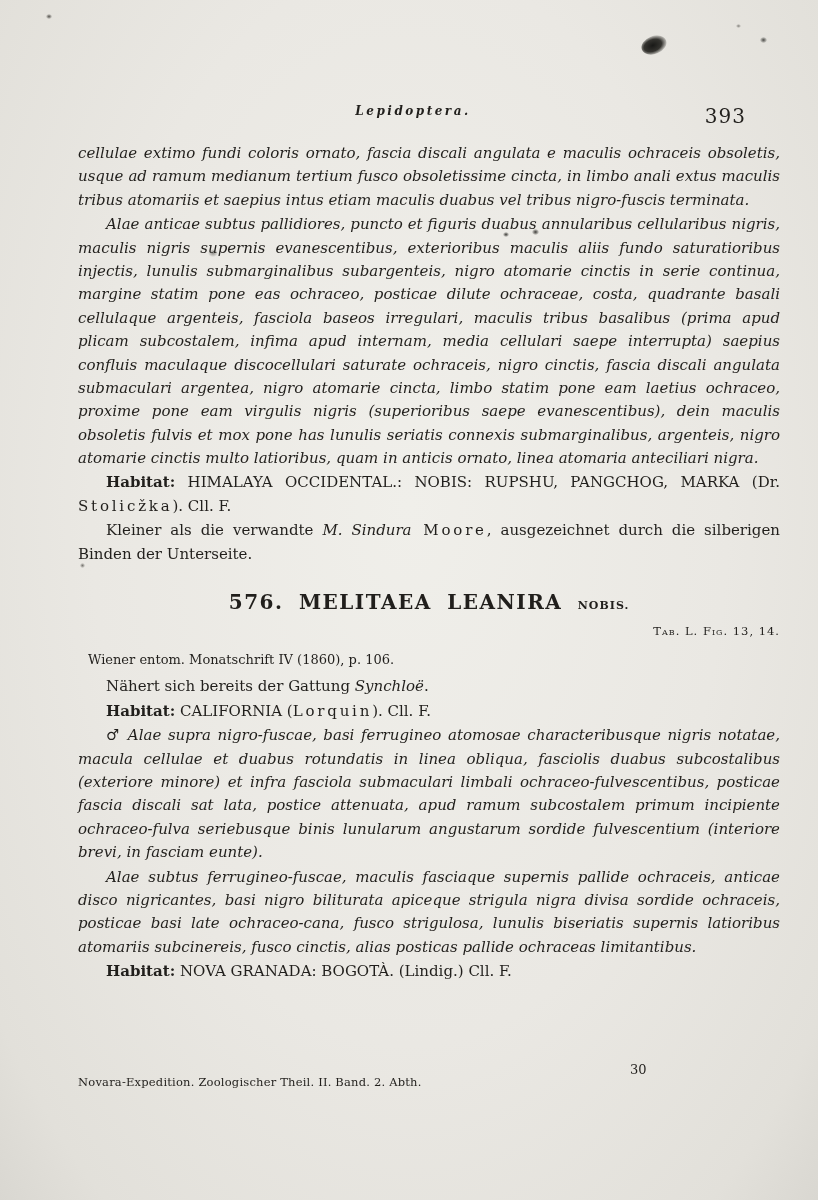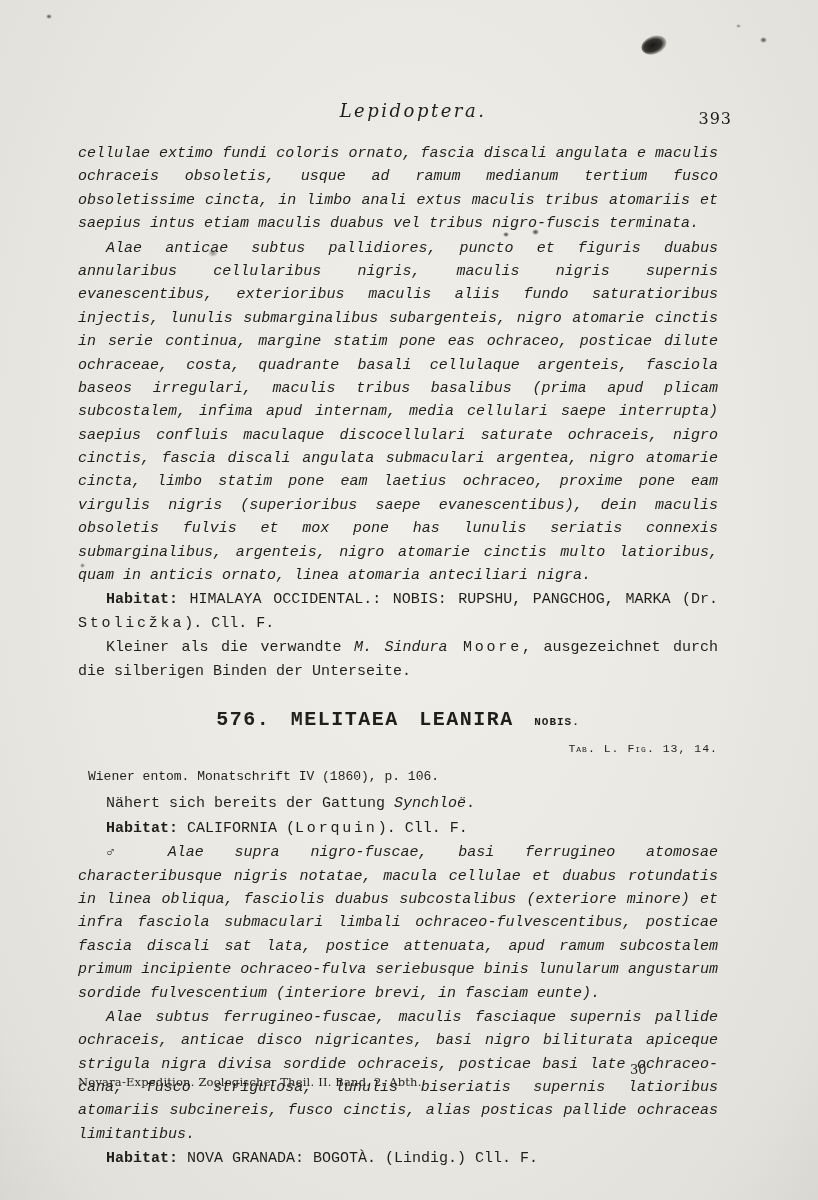--- a/index.html
+++ b/index.html
@@ -29,36 +29,36 @@
 
   .running-header{
     position:relative;
     margin:0 70px 0 78px;
     padding-top:100px;
     text-align:center;
     height:28px;
   }
   .header-title{
     font-style:italic;
-    font-size:18px;
+    font-size:12px;
     letter-spacing:2.5px;
+    font-weight:bold;
   }
   .page-number{
     position:absolute;
-    right:16px;bottom:0;
-    font-size:16px;
+    right:2px;bottom:0;
+    font-size:20px;
     letter-spacing:1px;
   }
 
   .text-block{
-    margin:14px 100px 0 78px;
+    margin:14px 38px 0 78px;
     font-size:15px;
     line-height:1.56;
     text-align:justify;
-    font-family:Liberation Mono, monospace;
   }
   .para{margin:0 0 1px;}
   .latin{font-style:italic;}
   .indent{text-indent:28px;}
   .reference{font-size:13px;text-indent:10px;margin:3px 0 5px;text-align:left;}
   .species-heading{
     margin:21px 0 5px;
     text-align:center;
     font-size:20px;
     font-weight:700;

